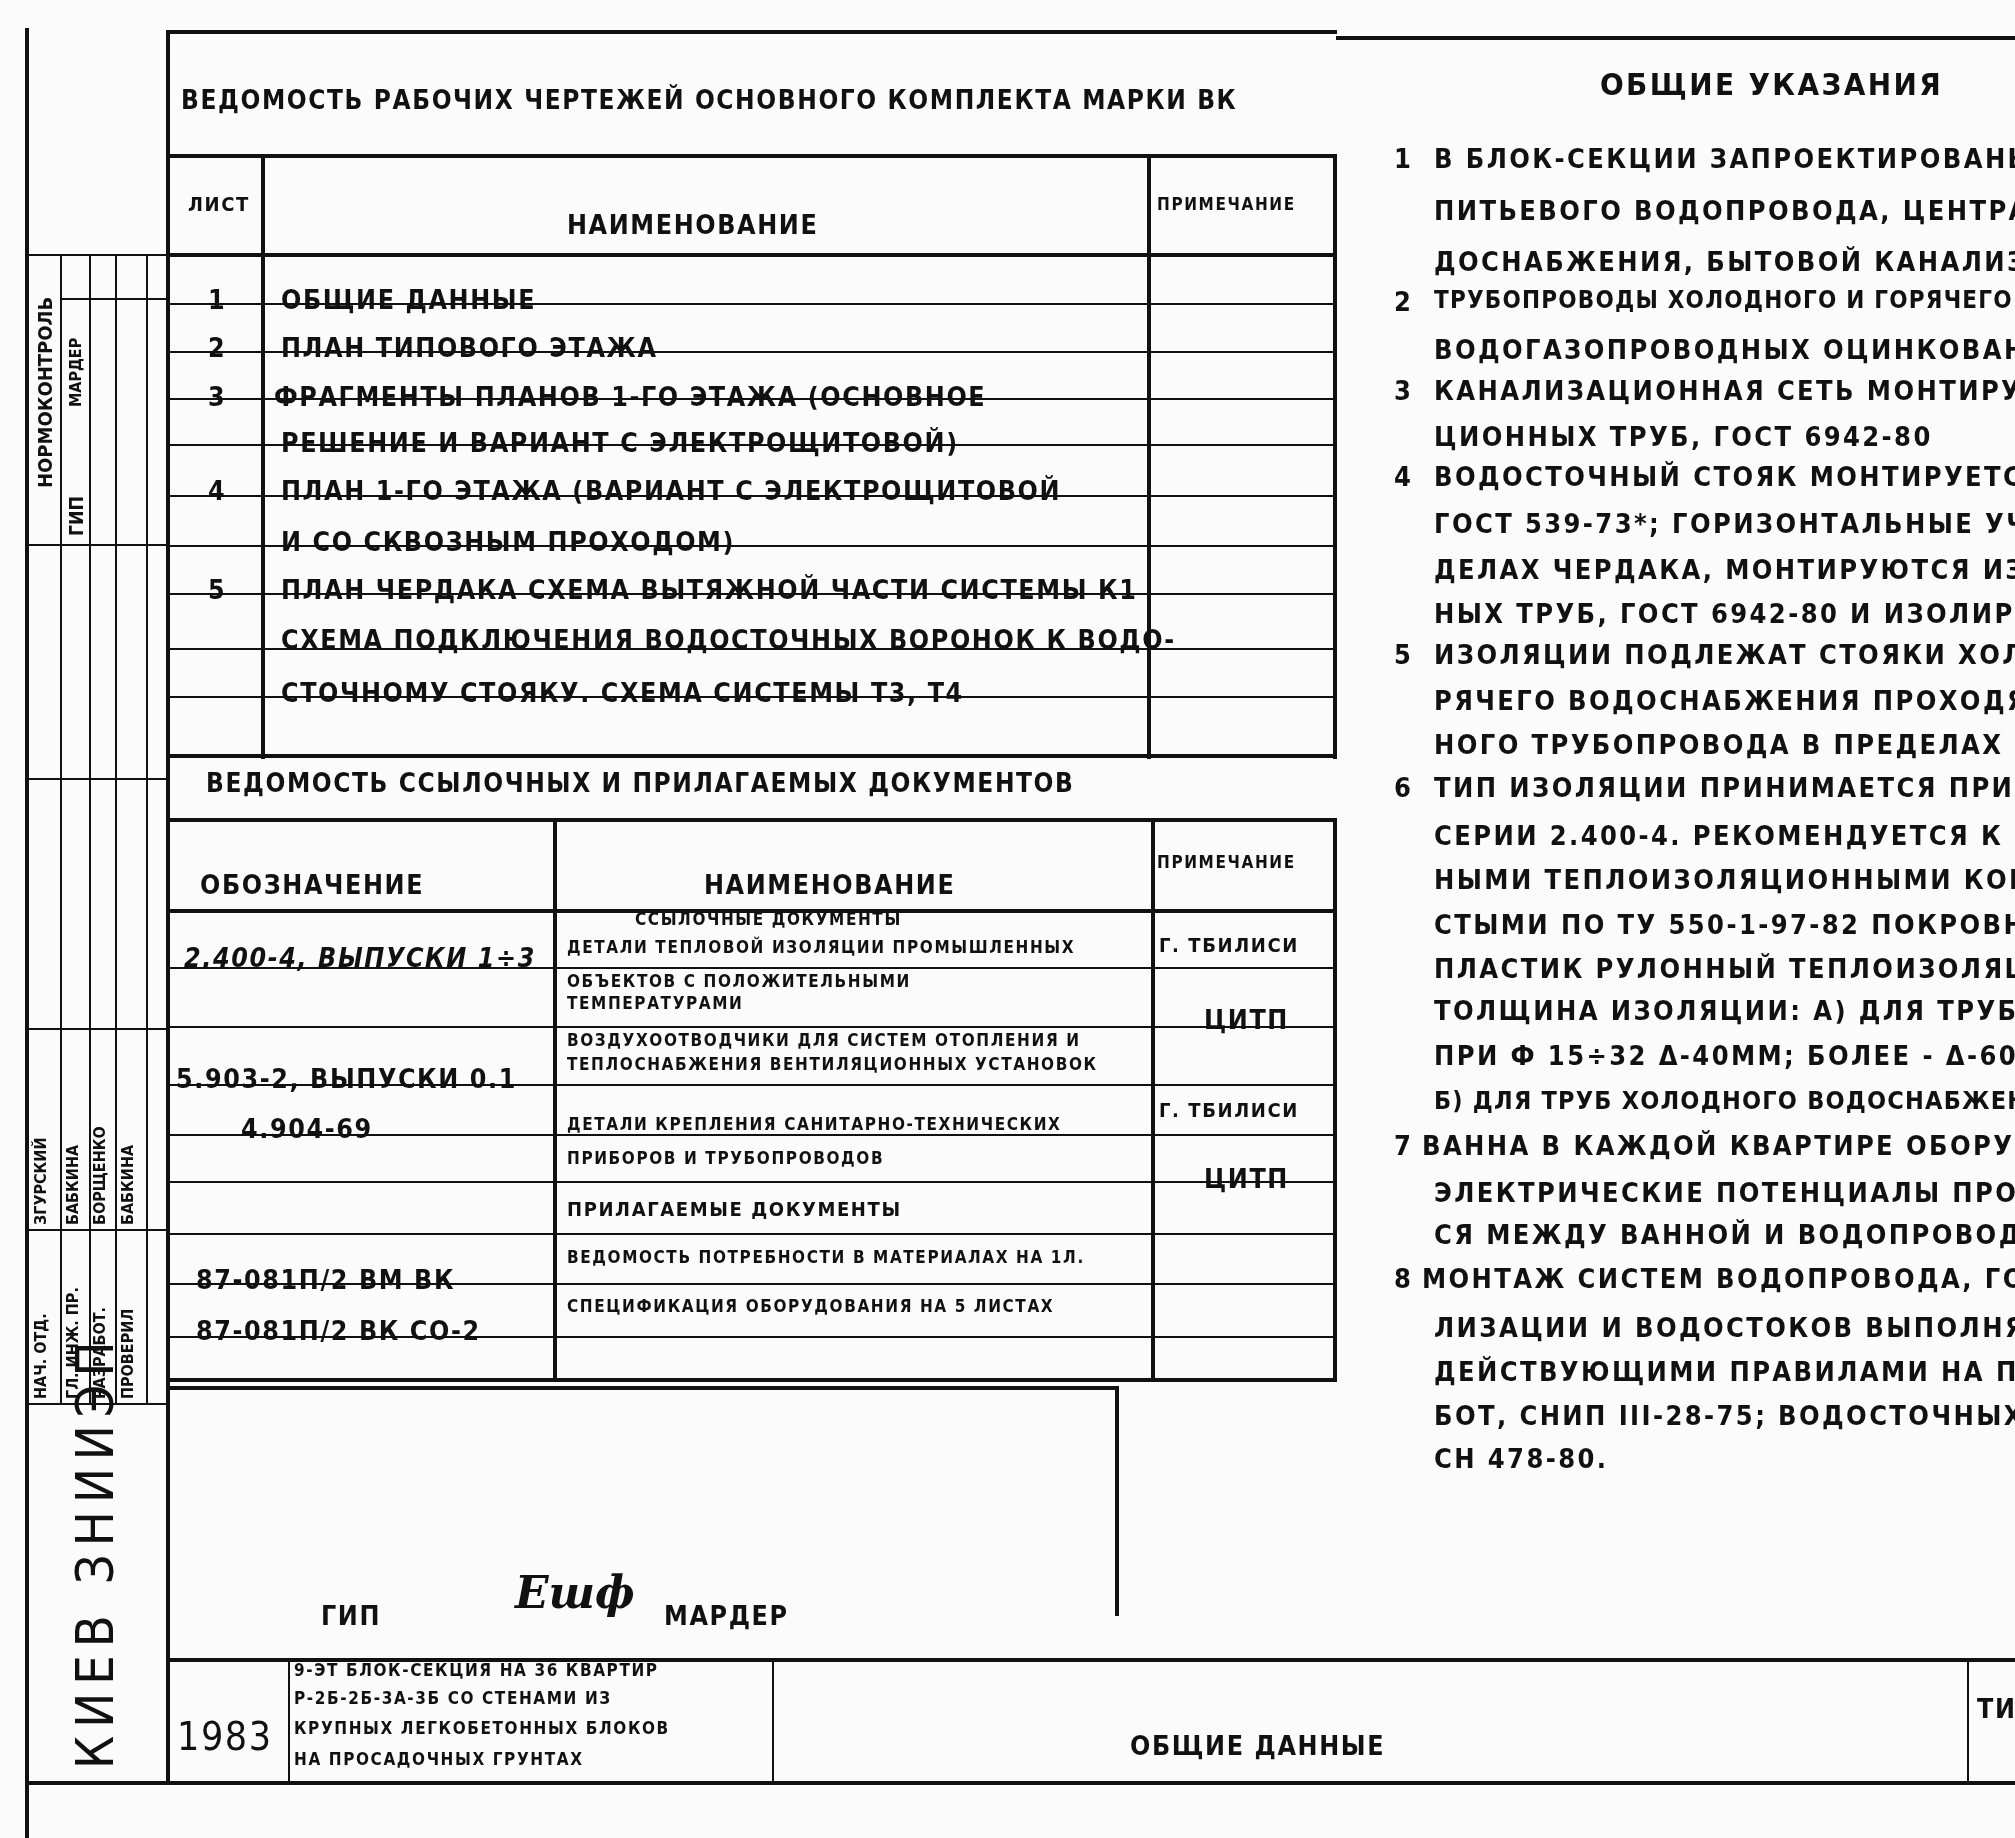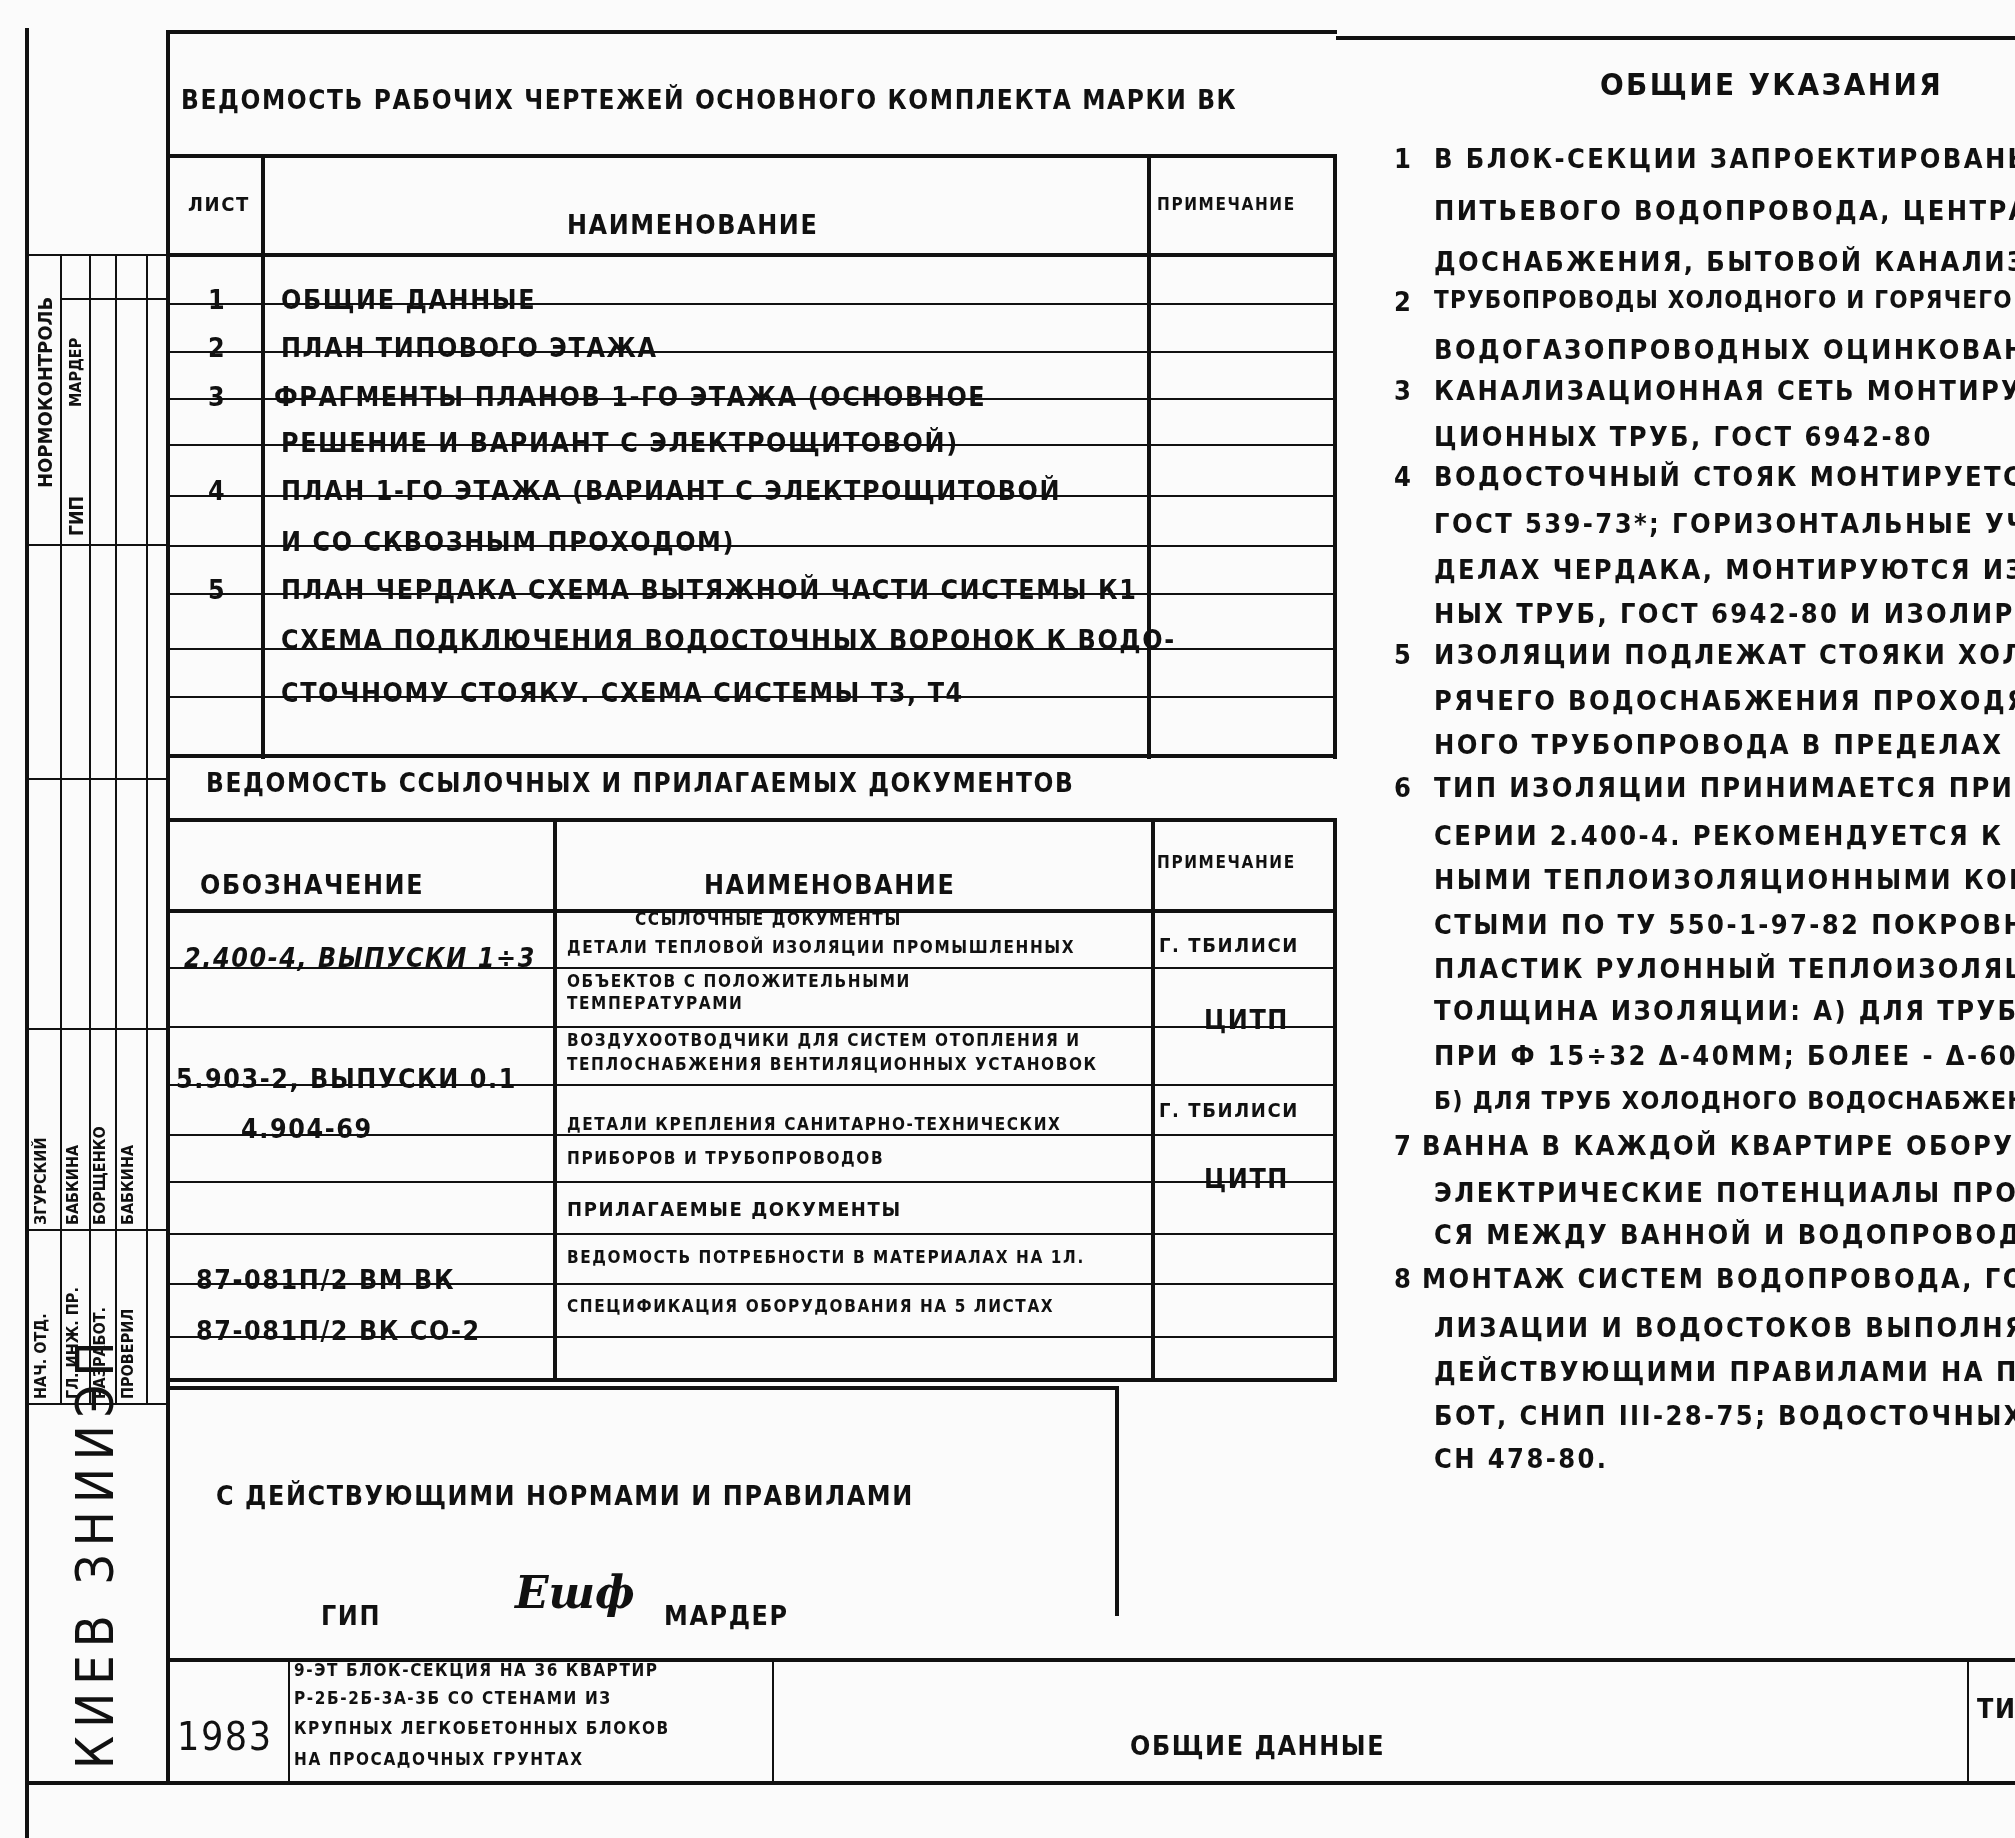--- a/index.html
+++ b/index.html
@@ -144,21 +144,20 @@
     <div class="txt t-cell" style="left:28px;top:429px;">87-081п/2 ВМ ВК</div>
     <div class="txt t-xs" style="left:399px;top:431px;">Ведомость потребности в материалах на 1л.</div>
   </div>
   <div>
     <div class="txt t-cell" style="left:28px;top:480px;">87-081п/2 ВК СО-2</div>
     <div class="txt t-xs" style="left:399px;top:480px;">Спецификация оборудования на 5 листах</div>
   </div>
 </div>
 
 <div class="abs" style="left:168px;top:1386px;width:947px;height:226px;border-right:4px solid #111;border-top:4px solid #111;">
-  <div class="txt t-cell" style="left:48px;top:73px;">с действующими нормами и правилами</div>
   <div class="txt t-cell" style="left:153px;top:193px;">ГИП</div>
   <div class="sig" style="left:347px;top:177px;font-size:44px;">Ешф</div>
   <div class="txt t-cell" style="left:496px;top:193px;">Мардер</div>
 </div>
 
 <div class="txt t-note" style="left:1600px;top:69px;font-size:31px;">Общие указания</div>
 
 <div class="abs" style="left:1394px;top:145px;width:1189px;">
   <div style="position:absolute;top:0px;left:0;">
     <span class="txt t-note" style="left:0;">1</span>

